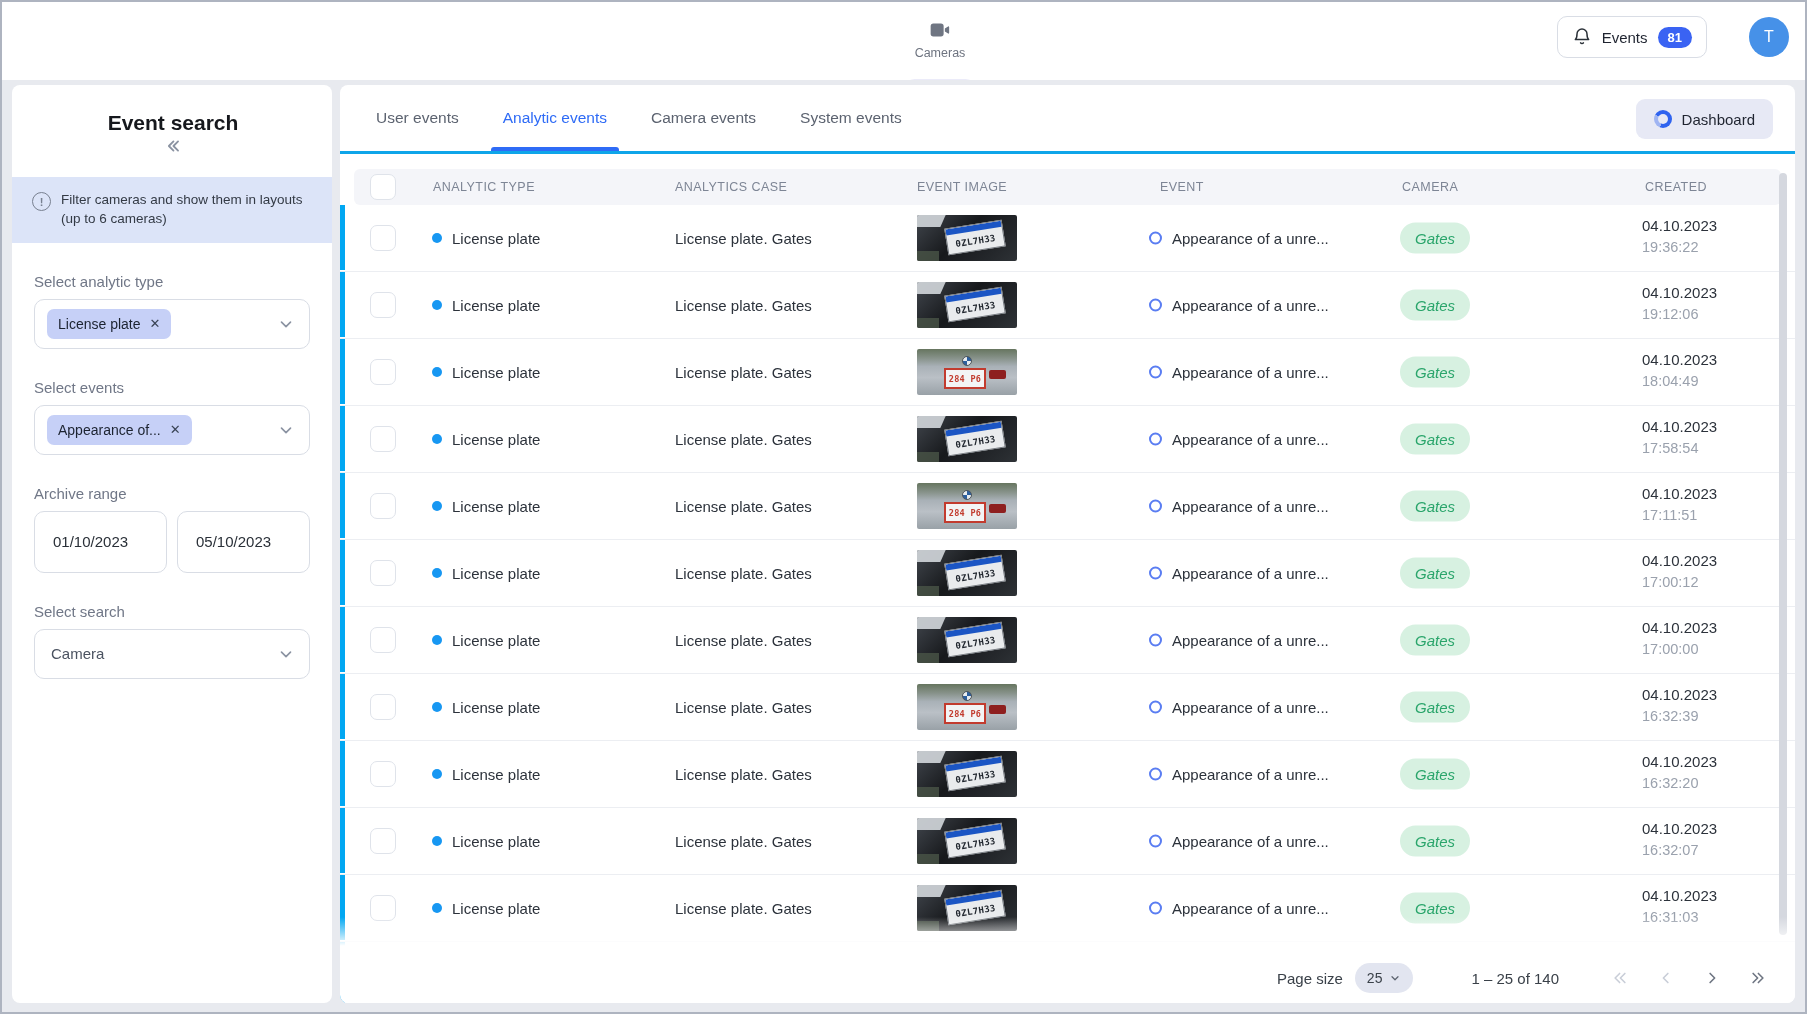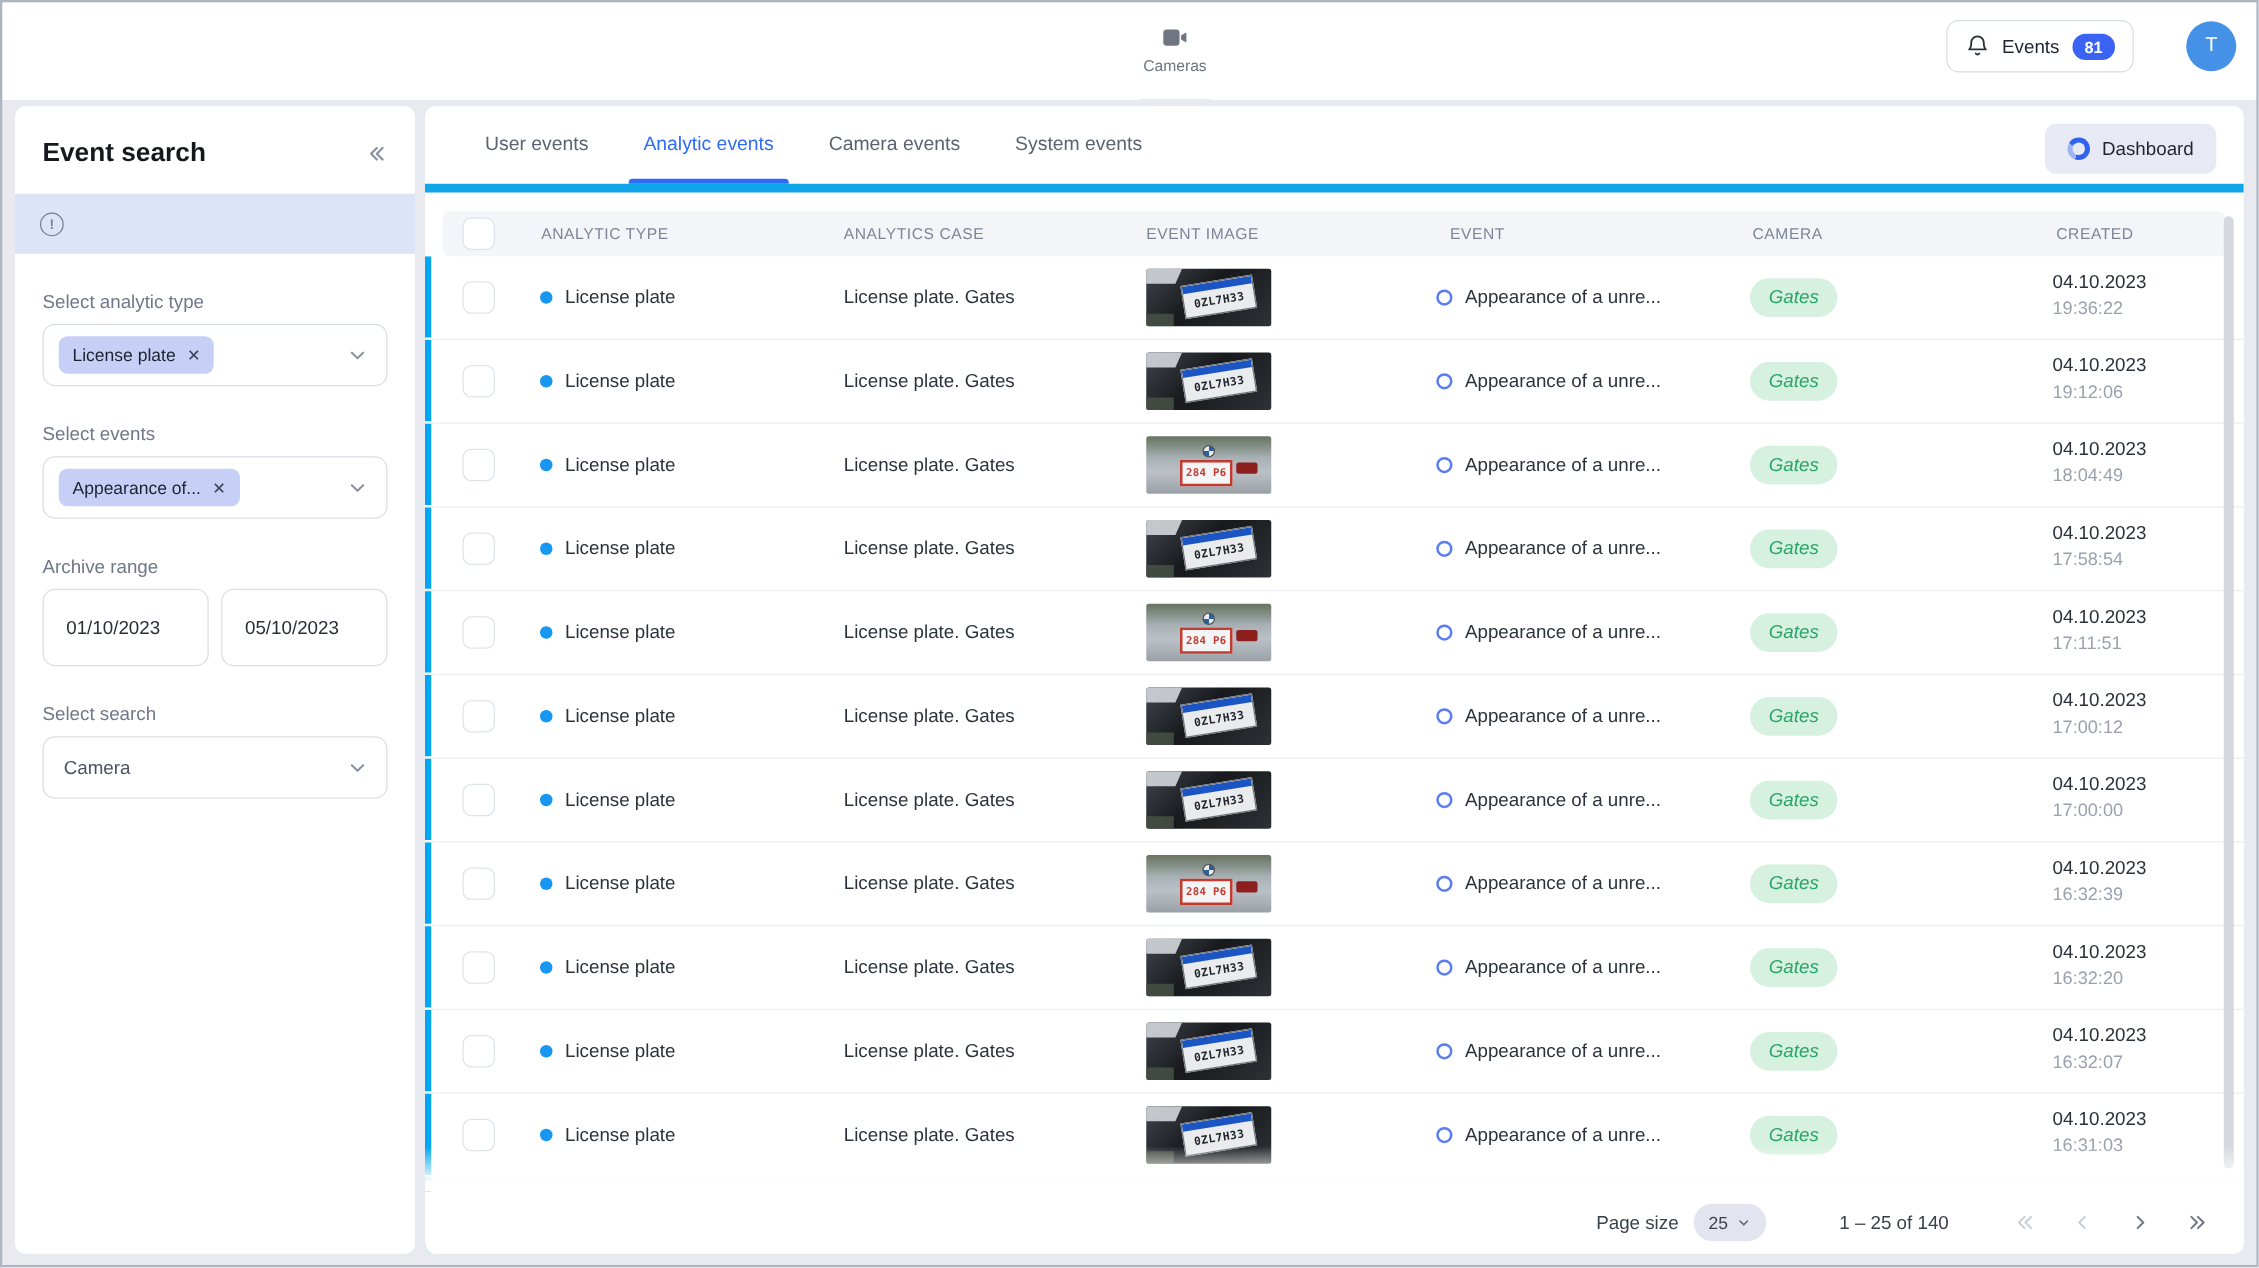--- a/index.html
+++ b/index.html
@@ -20,38 +20,38 @@
   .notif-btn .nlbl { font-size:15px; color:#1f2430; }
   .notif-badge { background:#3a63f3; color:#fff; font-size:13px; font-weight:bold; border-radius:12px; padding:3px 10px; }
   .avatar { position:absolute; right:16px; top:15px; width:40px; height:40px; border-radius:50%; background:#4691e8; color:#fff; font-size:16px; display:flex; align-items:center; justify-content:center; cursor:pointer; }
 
   
   .workspace { position:absolute; top:78px; left:0; right:0; bottom:0; background:#e8eaef; display:flex; gap:8px; padding:5px 10px 9px; }
   .card { background:#fff; border-radius:8px; }
 
   
   .sidebar { width:320px; position:relative; flex:none; overflow:hidden; }
-  .sb-head { display:flex; align-items:center; justify-content:space-between; padding:26px 20px 20px 22px; }
+  .sb-head { display:flex; align-items:center; justify-content:space-between; padding:26px 20px 20px 22px;flex-direction:column; }
   .sb-title { font-size:21px; font-weight:600; color:#16181d; }
   .collapse { cursor:pointer; display:flex; }
   .notice { background:#dce4f8; padding:14px 18px 14px 20px; display:flex; gap:10px; }
   .notice-ic { width:19px; height:19px; border-radius:50%; border:1.6px solid #788090; color:#788090; font-size:11px; font-weight:bold; display:flex; align-items:center; justify-content:center; flex:none; margin-top:1px; }
   .notice-txt { font-size:13.5px; color:#333a45; line-height:1.4; }
   .f-label { margin:30px 22px 9px; font-size:15px; color:#707787; }
   .select { margin:0 22px; height:50px; border:1px solid #d9dde5; border-radius:10px; display:flex; align-items:center; padding:0 14px 0 8px; cursor:pointer; }
   .select .grow { flex:1; }
   .chip { background:#c6d0f7; border-radius:7px; padding:7px 11px; font-size:14px; color:#1c2330; display:inline-flex; align-items:center; gap:9px; margin-left:4px; }
   .chip .x { font-size:13px; color:#3a4456; cursor:pointer; }
   .placeholder { font-size:15px; color:#4b5361; margin-left:8px; }
   .dates { display:flex; gap:10px; margin:0 22px; }
   .date-input { flex:1; height:62px; border:1px solid #d9dde5; border-radius:10px; display:flex; align-items:center; padding-left:18px; font-size:15px; color:#2a3038; cursor:text; }
 
   
   .main { flex:1; position:relative; overflow:hidden; }
-  .tabs-row { position:relative; height:69px; border-bottom:7px solid #0ea5e9; display:flex; align-items:center; gap:44px; padding-left:48px; }
+  .tabs-row { position:relative; height:69px; border-bottom:3px solid #0ea5e9; display:flex; align-items:center; gap:44px; padding-left:36px; }
   .tab { font-size:15.5px; color:#5c6370; cursor:pointer; position:relative; height:100%; display:flex; align-items:center; }
   .tab.active { color:#2e6bf6; }
   .tab.active::after { content:''; position:absolute; left:-12px; right:-12px; bottom:0; height:4px; background:#2e6bf6; border-radius:3px 3px 0 0; }
   .dash-btn { position:absolute; right:22px; top:14px; height:40px; background:#e7e9f5; border-radius:9px; display:flex; align-items:center; gap:10px; padding:0 18px; cursor:pointer;text-align:right; }
   .dash-ic { width:18px; height:18px; border-radius:50%; background:conic-gradient(from 200deg,#9fb4f2 0 100deg,#2f63ef 100deg 360deg); position:relative; }
   .dash-ic::after { content:''; position:absolute; inset:4px; border-radius:50%; background:#e7e9f5; }
   .dash-lbl { font-size:15px; color:#1f2430; }
 
   .thead { position:absolute; left:14px; right:14px; top:84px; height:36px; background:#f4f5f9; border-radius:6px; }
   .thead .h { position:absolute; top:50%; transform:translateY(-50%); font-size:12.5px; letter-spacing:.45px; color:#7d8595; white-space:nowrap; }
@@ -168,20 +168,21 @@
         <span class="sb-title">Event search</span>
         <span class="collapse">
           <svg width="22" height="22" viewBox="0 0 24 24" fill="none" stroke="#8b93a2" stroke-width="2" stroke-linecap="round" stroke-linejoin="round">
               <path d="M12.5 7 7.5 12l5 5"></path>
               <path d="M17.5 7l-5 5 5 5"></path>
             </svg>
         </span>
       </div>
       <div class="notice">
         <span class="notice-ic">!</span>
+        <span class="notice-txt">Filter cameras and show them in layouts (up to 6 cameras)</span>
       </div>
 
       <div class="f-label">Select analytic type</div>
       <div class="select">
         <span class="chip">
           <span>License plate</span>
           <span class="x">✕</span>
         </span>
         <span class="grow"></span>
         <span style="display:flex;">

